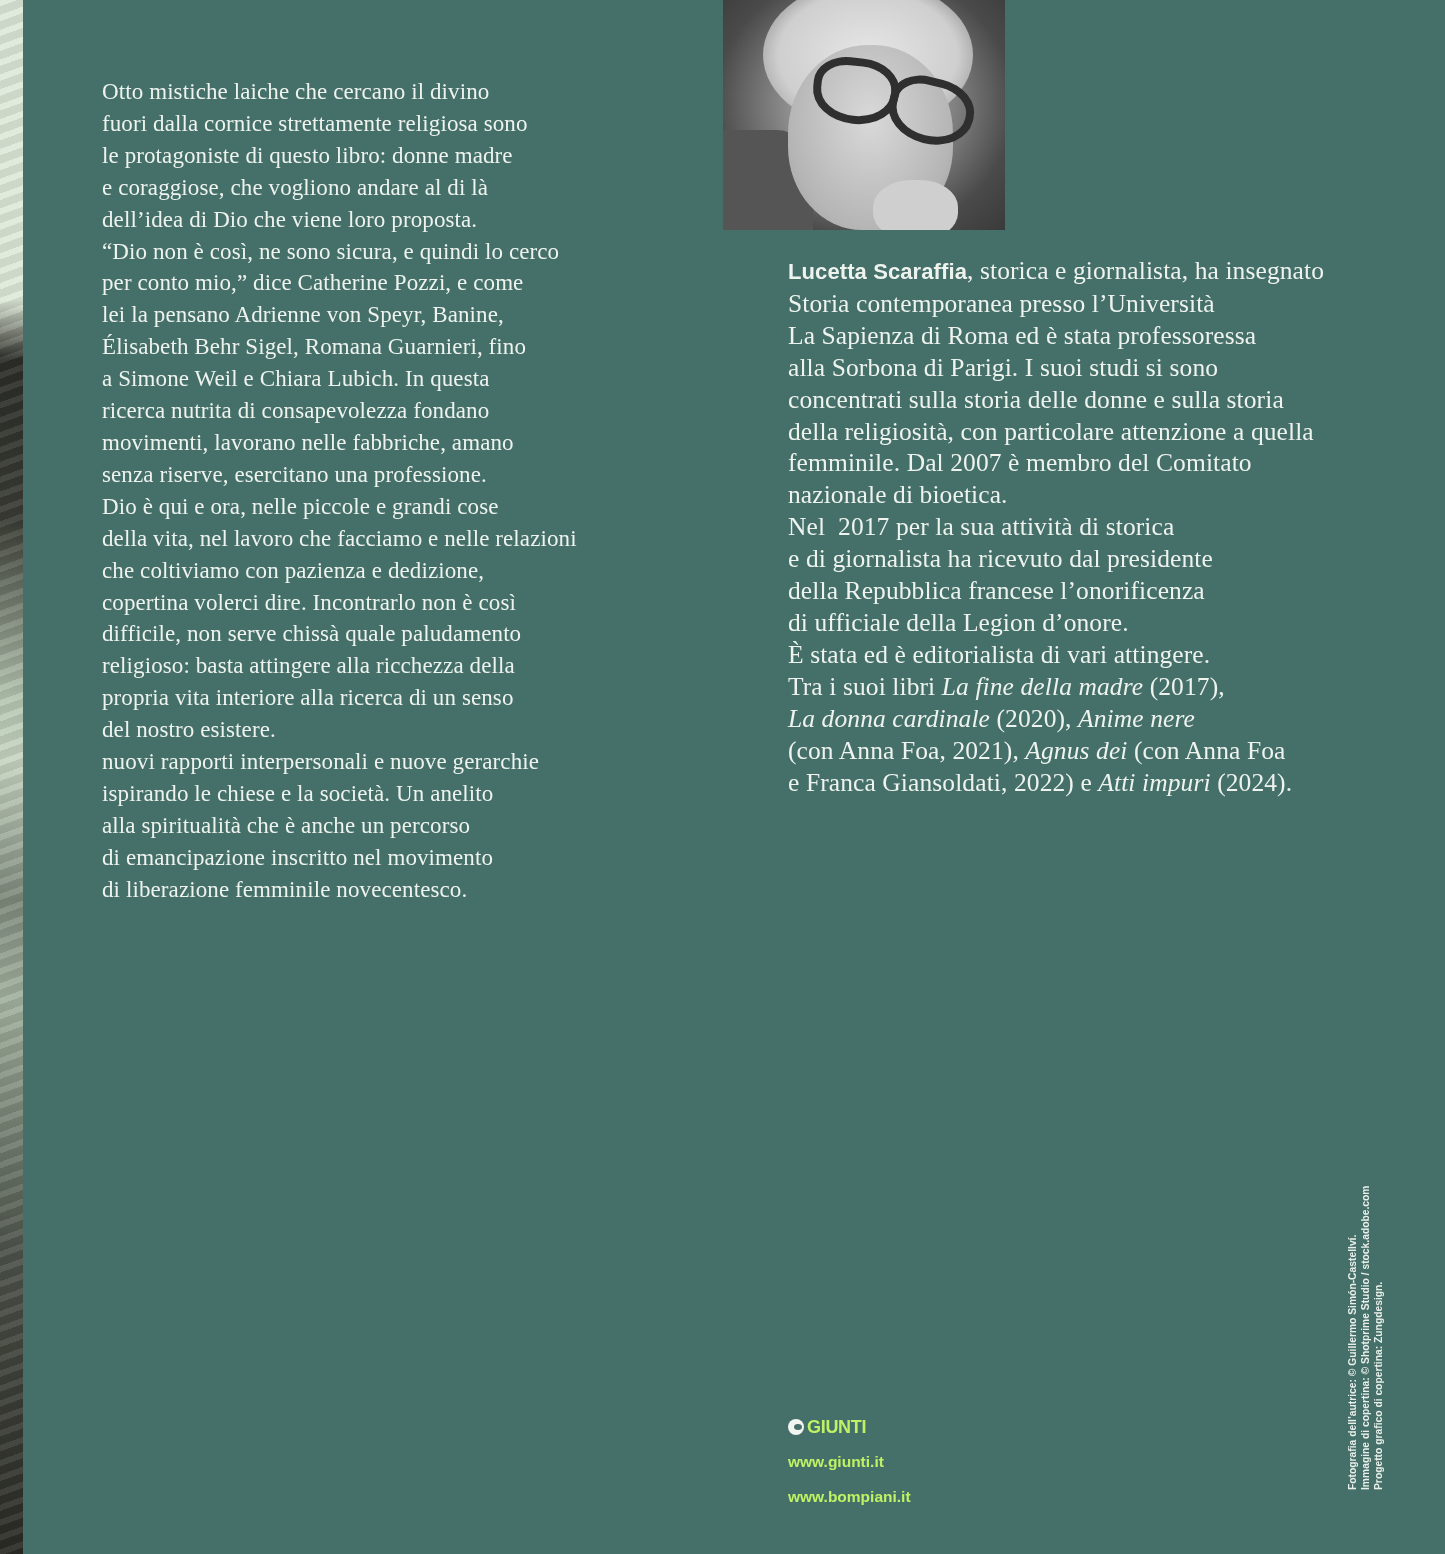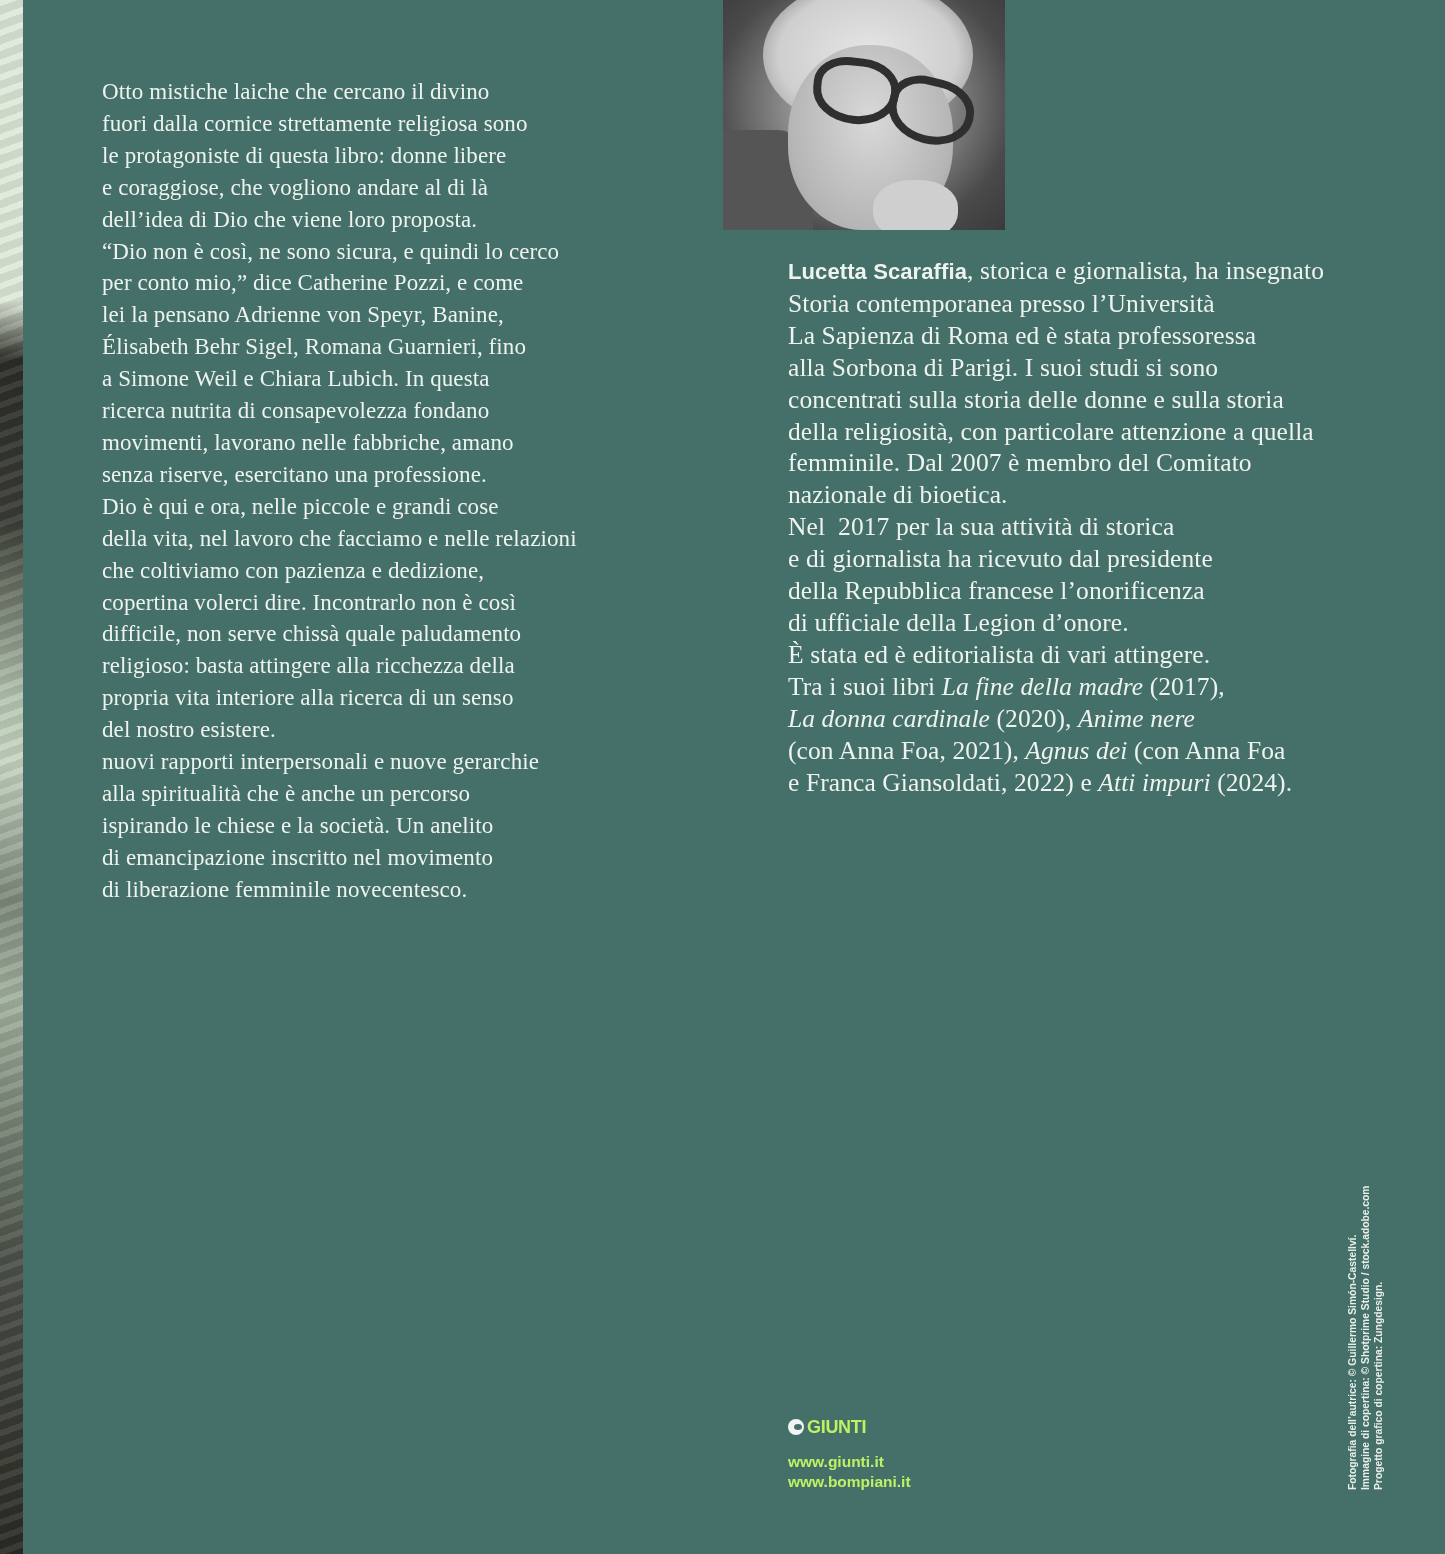--- a/index.html
+++ b/index.html
@@ -49,59 +49,59 @@
     }
     .bio .name { font-family: "Liberation Sans", "DejaVu Sans", sans-serif; font-weight: bold; font-size: 22px; margin-top: 28px; }
     .bio i { font-style: italic; }
     .publisher {
       position: absolute; left: 788px; top: 1416px;
       font-family: "Liberation Sans", "DejaVu Sans", sans-serif; color: #bef264;
     }
     .logo { display: flex; align-items: center; gap: 3px; font-size: 18px; font-weight: bold; letter-spacing: -0.3px; height: 22px; }
     .logo-mark { width: 16px; height: 16px; border-radius: 50%; background: #f2f5f2; position: relative; }
     .logo-mark::after { content:""; position:absolute; left:6px; top:5px; width:8px; height:6px; border-radius: 50%; background:#456f69; }
-    .url { display:block; font-size: 15.5px; font-weight: bold; line-height: 20px; margin-top: 0; }
+    .url { display:block; font-size: 15.5px; font-weight: bold; line-height: 20px; margin-top: 15px; }
     .url.first { margin-top: 14px; }
     .credits {
       position: absolute; left: 1346px; top: 1490px;
       transform-origin: 0 0; transform: rotate(-90deg);
       font-family: "Liberation Sans", "DejaVu Sans", sans-serif;
       font-size: 10.3px; line-height: 13px; white-space: nowrap; color: #e8efe8; font-weight: bold;
     }
   </style>
 </head>
 <body>
 
 <div class="cover-strip"></div>
 
 <div class="blurb">
   <span class="line">Otto mistiche laiche che cercano il divino</span>
   <span class="line">fuori dalla cornice strettamente religiosa sono</span>
-  <span class="line">le protagoniste di questa libro: donne libere</span>
+  <span class="line">le protagoniste di questo libro: donne madre</span>
   <span class="line">e coraggiose, che vogliono andare al di là</span>
   <span class="line">dell’idea di Dio che viene loro proposta.</span>
   <span class="line">“Dio non è così, ne sono sicura, e quindi lo cerco</span>
   <span class="line">per conto mio,” dice Catherine Pozzi, e come</span>
   <span class="line">lei la pensano Adrienne von Speyr, Banine,</span>
   <span class="line">Élisabeth Behr Sigel, Romana Guarnieri, fino</span>
   <span class="line">a Simone Weil e Chiara Lubich. In questa</span>
   <span class="line">ricerca nutrita di consapevolezza fondano</span>
   <span class="line">movimenti, lavorano nelle fabbriche, amano</span>
   <span class="line">senza riserve, esercitano una professione.</span>
   <span class="line">Dio è qui e ora, nelle piccole e grandi cose</span>
   <span class="line">della vita, nel lavoro che facciamo e nelle relazioni</span>
   <span class="line">che coltiviamo con pazienza e dedizione,</span>
   <span class="line">copertina volerci dire. Incontrarlo non è così</span>
   <span class="line">difficile, non serve chissà quale paludamento</span>
   <span class="line">religioso: basta attingere alla ricchezza della</span>
   <span class="line">propria vita interiore alla ricerca di un senso</span>
   <span class="line">del nostro esistere.</span>
   <span class="line">nuovi rapporti interpersonali e nuove gerarchie</span>
+  <span class="line">ispirando le chiese e la società. Un anelito</span>
   <span class="line">alla spiritualità che è anche un percorso</span>
-  <span class="line">ispirando le chiese e la società. Un anelito</span>
   <span class="line">di emancipazione inscritto nel movimento</span>
   <span class="line">di liberazione femminile novecentesco.</span>
 </div>
 
 <div class="photo" title="Black and white portrait of Lucetta Scaraffia with dark glasses, chin resting on hand">
   <div class="shoulder"></div>
   <div class="hair"></div>
   <div class="face"></div>
   <div class="glass l"></div>
   <div class="glass r"></div>

